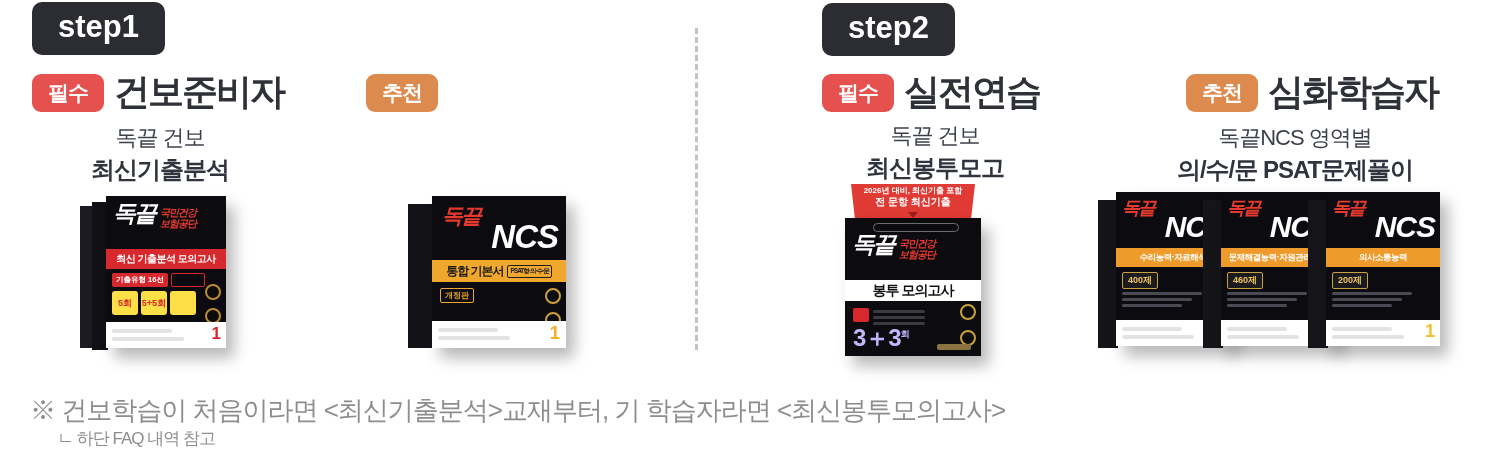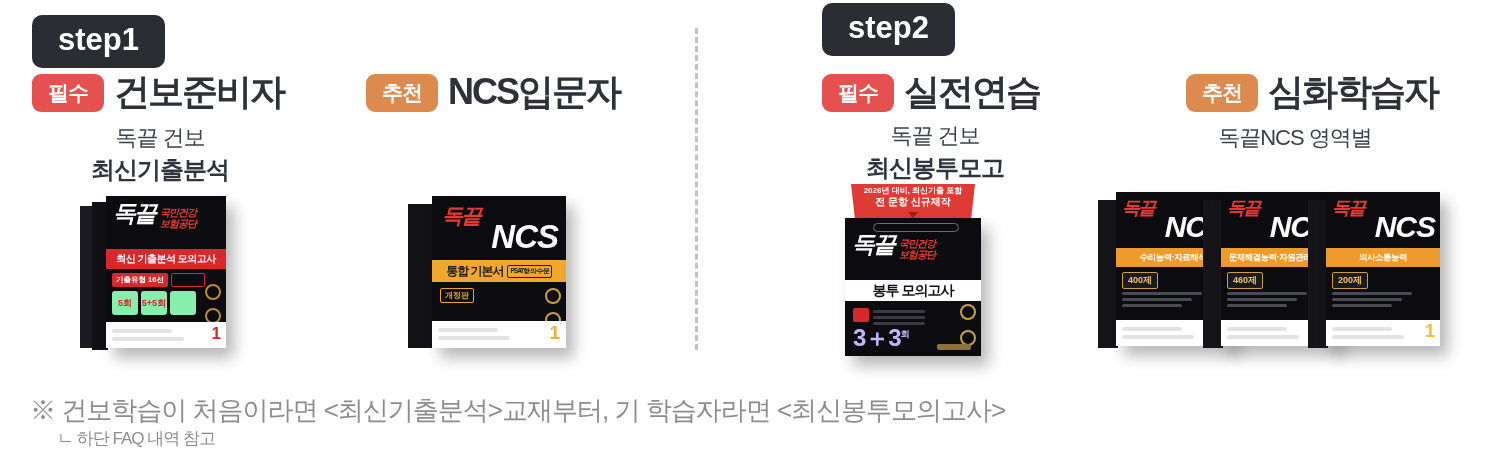--- a/index.html
+++ b/index.html
@@ -3,21 +3,21 @@
 <meta charset="utf-8">
 <style>
   * { margin:0; padding:0; box-sizing:border-box; }
   html,body { background:#ffffff; }
   body { font-family:"Liberation Sans", sans-serif; }
   .canvas { position:relative; width:1500px; height:459px; background:#ffffff; overflow:hidden; }
 
   
   .step-badge { position:absolute; background:#2b2d33; color:#fff; font-weight:700;
     font-size:31px; line-height:1; padding:9px 26px 13px; border-radius:10px; letter-spacing:0; }
-  .step1 { left:32px; top:15px; }
+  .step1 { left:32px; top:2px; }
   .step2 { left:822px; top:3px; }
 
   
   .tag-badge { position:absolute; width:72px; height:38px; border-radius:9px; color:#fff;
     font-size:21px; font-weight:700; display:flex; align-items:center; justify-content:center; letter-spacing:-1px; }
   .req { background:#e5514f; }
   .rec { background:#dd8a4e; }
   .b1 { left:32px;  top:74px; }
   .b2 { left:366px; top:74px; }
   .b3 { left:822px; top:74px; }
@@ -57,21 +57,21 @@
   .g1 .cover { left:38px; top:0; width:120px; height:152px; }
   .brandrow { position:absolute; left:7px; top:7px; display:flex; gap:5px; align-items:flex-start; }
   .brand { color:#fff; font-weight:800; font-style:italic; font-size:23px; line-height:0.95; letter-spacing:-2px; }
   .org { color:#e8392f; font-style:italic; font-weight:700; font-size:10px; line-height:1.1; letter-spacing:-1px; padding-top:4px; }
   .redbanner { position:absolute; left:0; right:0; top:53px; height:20px; background:#d7282d; color:#fff;
     font-size:10px; font-weight:700; display:flex; align-items:center; justify-content:center; letter-spacing:-0.5px; }
   .tagrow { position:absolute; left:6px; top:77px; display:flex; gap:3px; }
   .minitag { background:#d7282d; color:#fff; font-size:7.5px; font-weight:700; padding:2px 4px; border-radius:2px; }
   .minitag.ghost { background:transparent; border:1px solid #d7282d; width:34px; }
   .stamps { position:absolute; left:6px; top:95px; display:flex; gap:3px; }
-  .stamp { width:26px; height:24px; background:#86efac; border-radius:3px; color:#d7282d; font-weight:800; font-size:9px;
+  .stamp { width:26px; height:24px; background:#fde047; border-radius:3px; color:#d7282d; font-weight:800; font-size:9px;
     display:flex; align-items:center; justify-content:center; }
   .medal { position:absolute; width:16px; height:16px; border:2px solid #b98a2e; border-radius:50%; }
   .m1 { right:5px; top:88px; } .m2 { right:5px; top:112px; }
   .g1 .wstrip { height:26px; }
   .num-red { position:absolute; right:5px; top:2px; color:#d7282d; font-weight:800; font-size:17px; }
   .dotline { position:absolute; left:6px; height:4px; background:#e3e3e3; border-radius:2px; }
   .dl1 { top:7px; width:60px; } .dl2 { top:15px; width:72px; }
 
   
   .g2 { left:398px; top:196px; width:215px; height:160px; }
@@ -143,33 +143,33 @@
   <div class="divider"></div>
 
   <div class="tag-badge req b1">필수</div>
   <div class="col-title t1">건보준비자</div>
   <div class="col-sub s1">
     <div class="l1">독끝 건보</div>
     <div class="l2">최신기출분석</div>
   </div>
 
   <div class="tag-badge rec b2">추천</div>
-  <div class="col-title t2">NCS입문자</div>
 
   <div class="tag-badge req b3">필수</div>
   <div class="col-title t3">실전연습</div>
   <div class="col-sub s3">
     <div class="l1">독끝 건보</div>
     <div class="l2">최신봉투모고</div>
   </div>
 
   <div class="tag-badge rec b4">추천</div>
   <div class="col-title t4">심화학습자</div>
   <div class="col-sub s4">
     <div class="l1">독끝NCS 영역별</div>
+    <div class="l2">의/수/문 PSAT문제풀이</div>
   </div>
 
   <div class="book-group g1">
     <div class="spine sp2"></div>
     <div class="spine sp1"></div>
     <div class="cover">
       <div class="brandrow">
         <span class="brand">독끝</span>
         <span class="org">
           <span>국민건강</span><br>
@@ -212,21 +212,21 @@
         <span class="num-gold">1</span>
         <span class="dotline dl1"></span>
         <span class="dotline dl2"></span>
       </div>
     </div>
   </div>
 
   <div class="book-group g3">
     <div class="ribbon">
       <div class="r1">2026년 대비, 최신기출 포함</div>
-      <div class="r2">전 문항 신규제작</div>
+      <div class="r2">전 문항 최신기출</div>
     </div>
     <div class="notch"></div>
     <div class="cover">
       <span class="pill"></span>
       <div class="brandrow">
         <span class="brand">독끝</span>
         <span class="org">
           <span>국민건강</span><br>
           <span>보험공단</span>
         </span>

